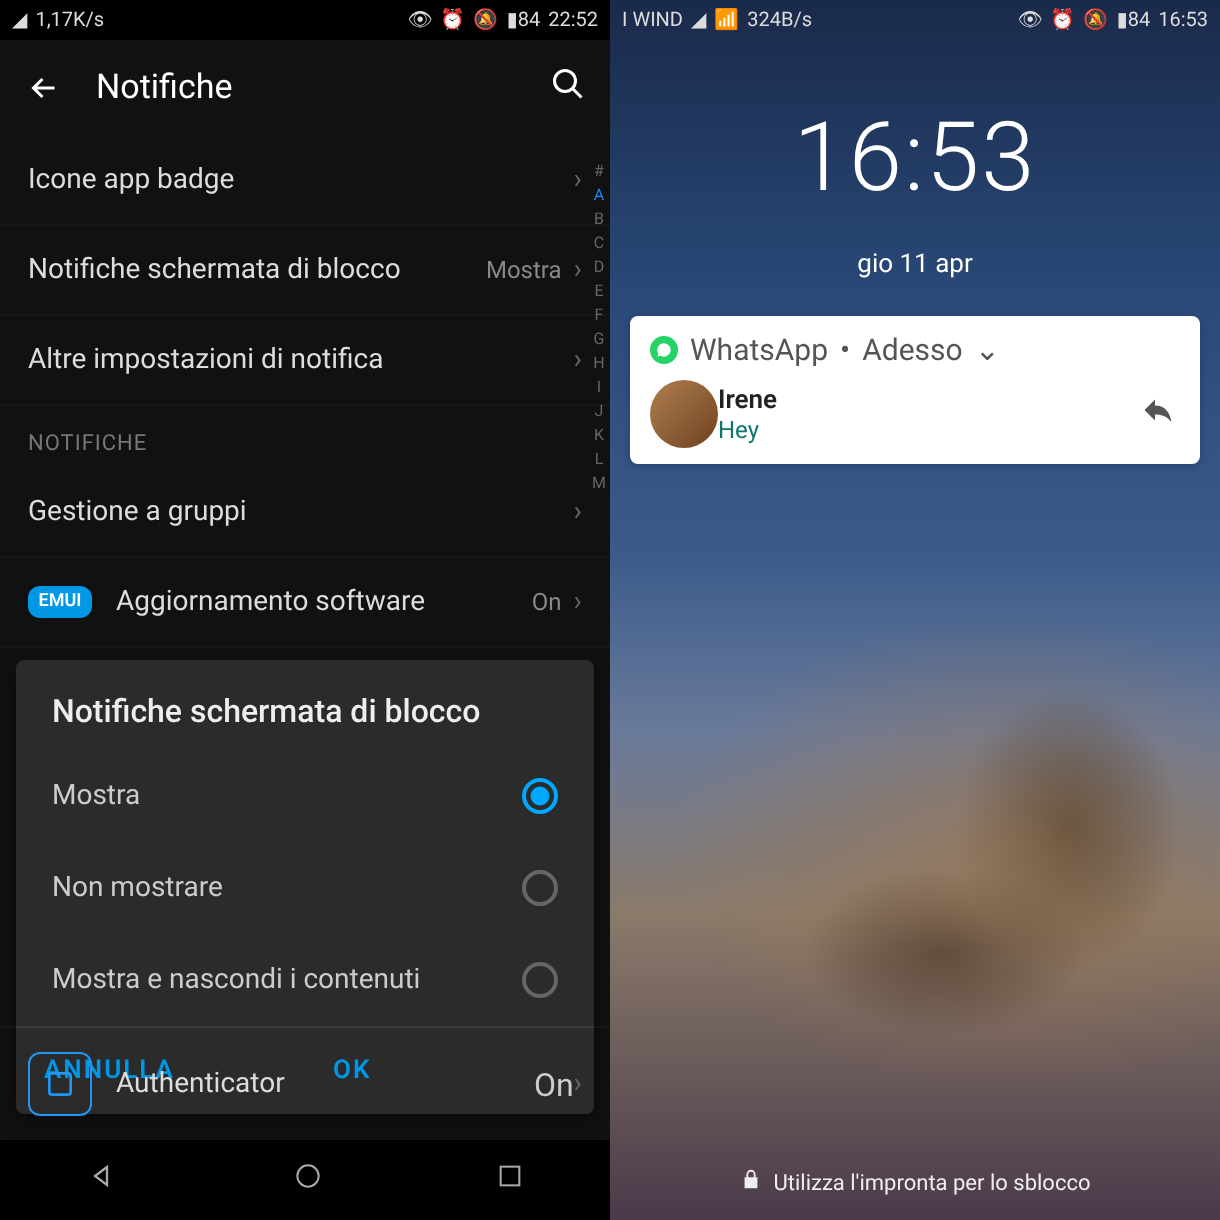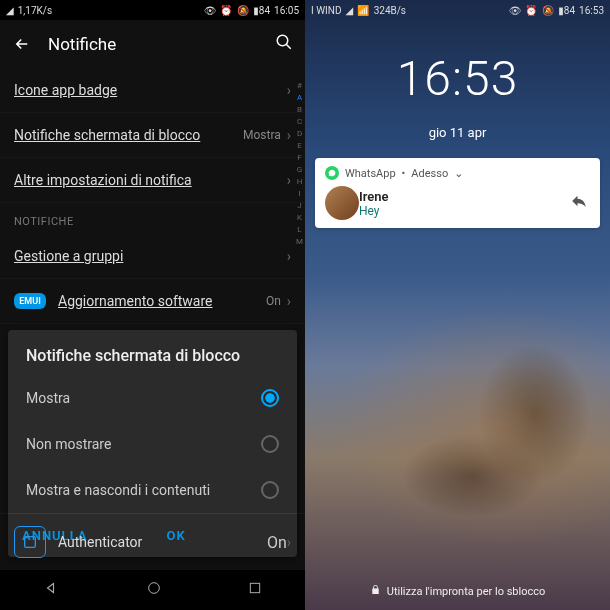--- a/index.html
+++ b/index.html
@@ -11,21 +11,21 @@
 .status { height: 20px; display: flex; align-items: center; justify-content: space-between; padding: 0 6px; font-size: 10px; color: #ddd; background: #000; }
 .status .l, .status .r { display: flex; gap: 4px; align-items: center; }
 
 .header { height: 48px; display: flex; align-items: center; padding: 0 12px; gap: 16px; }
 .back-arrow { width: 20px; height: 20px; display: flex; align-items: center; justify-content: center; color: #fff; }
 .header-title { color: #fff; font-size: 17px; flex: 1; }
 .search-icon { color: #fff; }
 
 .list { }
 .row { padding: 14px 14px; display: flex; align-items: center; border-bottom: 1px solid rgba(255,255,255,0.03); position: relative; }
-.row .label { flex: 1; font-size: 14px; color: #ddd; text-decoration: underline; }
+.row .label { flex: 1; font-size: 14px; color: #ddd; }
 .row .value { font-size: 12px; color: #888; margin-right: 6px; }
 .chevron { color: #666; font-size: 14px; }
 .section-label { padding: 12px 14px 6px; font-size: 11px; color: #777; letter-spacing: 0.5px; }
 .app-icon { width: 32px; height: 16px; border-radius: 6px; background: #0097e6; display: flex; align-items: center; justify-content: center; font-size: 9px; color: #fff; margin-right: 12px; font-weight: 600; }
 
 .alpha-index { position: absolute; right: 2px; top: 80px; display: flex; flex-direction: column; font-size: 8px; color: #666; line-height: 12px; text-align: center; }
 .alpha-index span.active { color: #1e88ff; }
 
 
 .dialog { position: absolute; left: 8px; right: 8px; top: 330px; background: #2b2b2b; border-radius: 4px; padding: 16px 0 0; box-shadow: 0 2px 10px rgba(0,0,0,0.5); }
@@ -50,21 +50,21 @@
   radial-gradient(ellipse 280px 200px at 65% 70%, rgba(160,120,80,0.6) 0%, transparent 60%),
   radial-gradient(ellipse 80px 100px at 75% 68%, rgba(50,40,30,0.8) 0%, transparent 70%),
   radial-gradient(ellipse 100px 60px at 55% 78%, rgba(40,30,30,0.7) 0%, transparent 70%);
 }
 .right .status { background: transparent; }
 .clock { text-align: center; margin-top: 30px; color: #fff; position: relative; }
 .clock-time { font-size: 48px; font-weight: 300; letter-spacing: 1px; }
 .clock-date { font-size: 13px; margin-top: 18px; }
 
 .notif-card { margin: 18px 10px 0; background: #fff; border-radius: 4px; padding: 8px 10px; position: relative; box-shadow: 0 1px 4px rgba(0,0,0,0.2); }
-.notif-head { display: flex; align-items: center; gap: 6px; font-size: 11px; color: #555; }
+.notif-head { display: flex; align-items: center; gap: 6px; font-size: 15px; color: #555; }
 .wa-icon { width: 14px; height: 14px; background: #25d366; border-radius: 50%; display: inline-flex; align-items: center; justify-content: center; }
 .notif-body { display: flex; align-items: center; margin-top: 6px; }
 .avatar { width: 34px; height: 34px; border-radius: 50%; background: linear-gradient(135deg,#b08050,#704020); }
 .notif-text .sender { font-size: 13px; font-weight: 600; color: #222; }
 .notif-text .msg { font-size: 12px; color: #0f766e; }
 .reply-icon { position: absolute; right: 12px; bottom: 14px; color: #555; }
 
 .fp-hint { position: absolute; bottom: 12px; left: 0; right: 0; text-align: center; color: #eee; font-size: 11px; display: flex; justify-content: center; gap: 6px; align-items: center; }
 </style>
 </head>
@@ -74,21 +74,21 @@
   <div class="status">
     <div class="l">
       <span>◢</span>
       <span>1,17K/s</span>
     </div>
     <div class="r">
       <span>👁</span>
       <span>⏰</span>
       <span>🔕</span>
       <span>▮<span>84</span></span>
-      <span>16:05</span>
+      <span>22:52</span>
     </div>
   </div>
 
   <div class="header">
     <span class="back-arrow">
       <svg width="18" height="18" viewBox="0 0 24 24" fill="none" stroke="currentColor" stroke-width="2">
           <path d="M19 12H5M11 18l-6-6 6-6"></path>
         </svg>
     </span>
     <span class="header-title">Notifiche</span>

